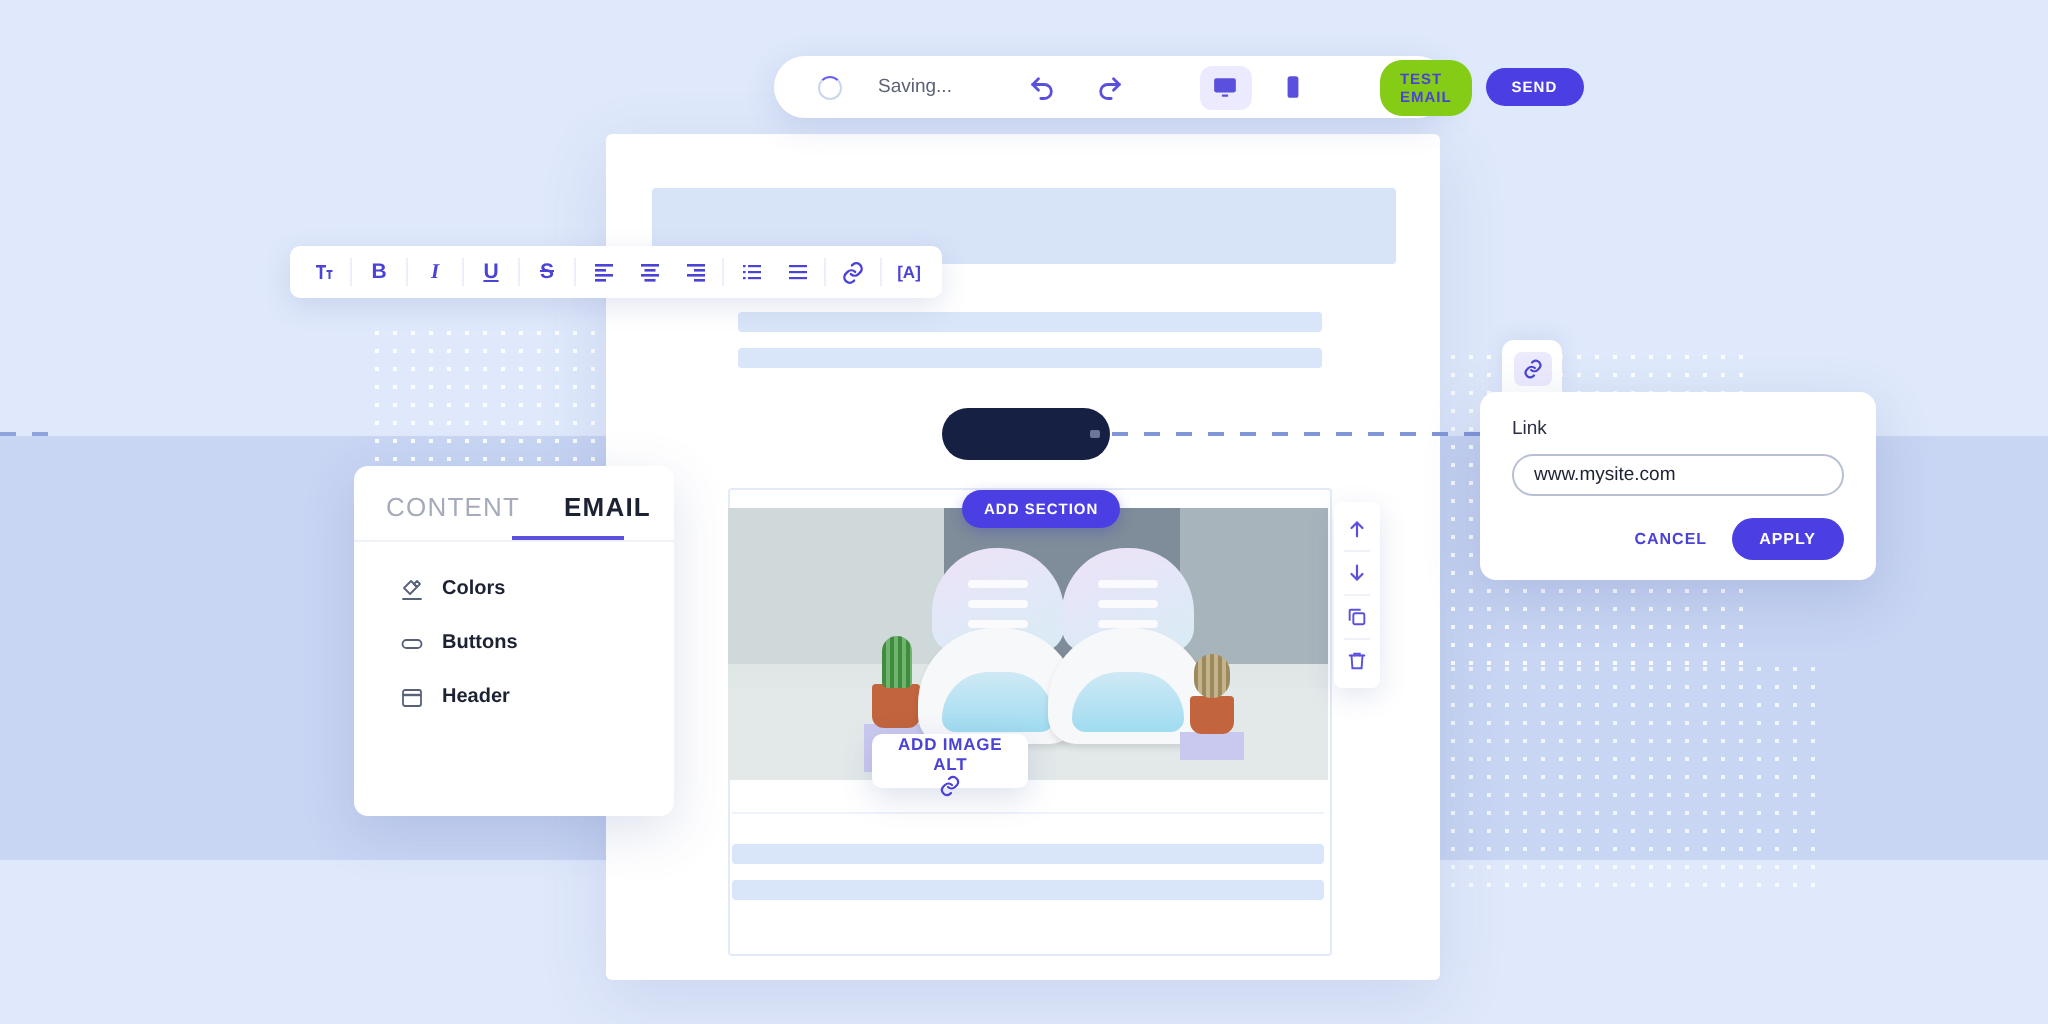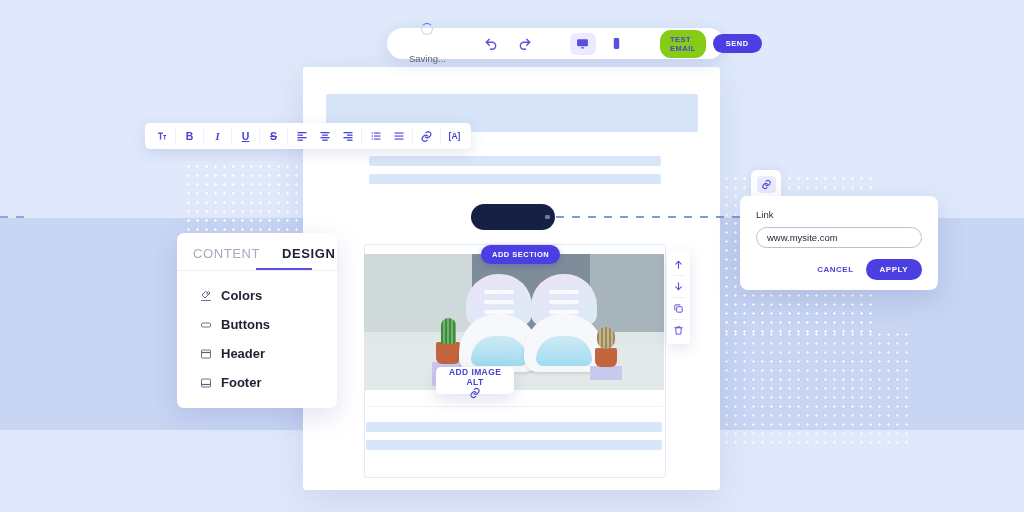--- a/index.html
+++ b/index.html
@@ -98,21 +98,21 @@
   .top-toolbar {
     position: absolute; left: 387px; top: 28px;
     width: 337px; height: 31px;
     background: #fff; border-radius: 16px;
     box-shadow: 0 4px 16px rgba(70,90,160,.16);
     display: flex; align-items: center;
   }
   .tt-div { width:1px; height:17px; background:#e9edf7; }
   .saving {
     display:flex; align-items:center; gap:18px;
-    padding: 0 16px 0 22px; font-size: 9.5px; color:#5b6275; white-space:nowrap;flex-direction:column;
+    padding: 0 16px 0 22px; font-size: 9.5px; color:#5b6275; white-space:nowrap;
   }
   .spinner {
     width: 10px; height: 10px; border-radius: 50%;
     border: 1.6px solid #cdd5ea; border-top-color: #6a5cf2;
     display:inline-block;
   }
   .icn-btn {
     width: 26px; height: 22px; display:flex; align-items:center; justify-content:center;
     color:#5a50dd;
   }
@@ -156,21 +156,21 @@
   }
   .dp-tab.active { color:#1d2233; font-weight: bold; }
   .dp-tab.active::after {
     content:""; position:absolute; bottom:0; width:56px; height:2px; background:#5a50dd;
     left: 79px;
   }
   .dp-sep { height:1px; background:#eef1f8; margin: 0; }
   .dp-list { padding: 10px 0 0 0; }
   .dp-item {
     display:flex; align-items:center; gap:9px;
-    padding: 7px 0 7px 22px; font-size: 13px; color:#1d2233; font-weight:bold;
+    padding: 7px 0 7px 22px; font-size: 10px; color:#1d2233; font-weight:bold;
   }
   .dp-ico { width:13px; height:13px; color:#59607a; display:flex; align-items:center; justify-content:center;}
 
   
   .img-block {
     position: absolute; left: 364px; top: 254px;
     width: 300px; height: 136px; overflow:hidden;
     background:#c9d4d6;
   }
   .photo-bg { position:absolute; inset:0; background: linear-gradient(180deg,#b9c7cb 0%, #c6d2d5 55%, #dfe6e6 56%, #e6ebeb 100%); }
@@ -416,21 +416,21 @@
         <path d="M14 11a5 5 0 0 0-7 0l-2 2a5 5 0 0 0 7 7l1-1"></path>
       </svg>
     </div>
     <div class="fmt-div"></div>
     <div class="fmt-btn" style="font-size:8.5px;">[A]</div>
   </div>
 
   <div class="design-panel">
     <div class="dp-tabs">
       <div class="dp-tab">CONTENT</div>
-      <div class="dp-tab active">DESIGN</div>
+      <div class="dp-tab active">EMAIL</div>
     </div>
     <div class="dp-sep"></div>
     <div class="dp-list">
 
       <div class="dp-item">
         <span class="dp-ico">
           <svg width="12" height="12" viewBox="0 0 24 24" fill="none" stroke="currentColor" stroke-width="1.8" stroke-linecap="round" stroke-linejoin="round">
             <path d="M11 3 4 10l6 6 7-7z"></path>
               <path d="M3 21h18"></path>
               <path d="M14 6l3-3 3 3-3 3z"></path>
@@ -452,29 +452,20 @@
       <div class="dp-item">
         <span class="dp-ico">
           <svg width="12" height="12" viewBox="0 0 24 24" fill="none" stroke="currentColor" stroke-width="1.8">
             <rect x="3" y="4" width="18" height="16" rx="2"></rect>
               <path d="M3 9h18" stroke-width="2.4"></path>
           </svg>
         </span>
         <span>Header</span>
       </div>
 
-      <div class="dp-item">
-        <span class="dp-ico">
-          <svg width="12" height="12" viewBox="0 0 24 24" fill="none" stroke="currentColor" stroke-width="1.8">
-            <rect x="3" y="4" width="18" height="16" rx="2"></rect>
-              <path d="M3 15h18" stroke-width="2.4"></path>
-          </svg>
-        </span>
-        <span>Footer</span>
-      </div>
 
     </div>
   </div>
 
   <div class="img-block">
     <div class="photo-bg">
       <div class="photo-wall-l"></div>
       <div class="photo-mid"></div>
       <div class="photo-wall-r"></div>
       <div class="photo-floor"></div>

